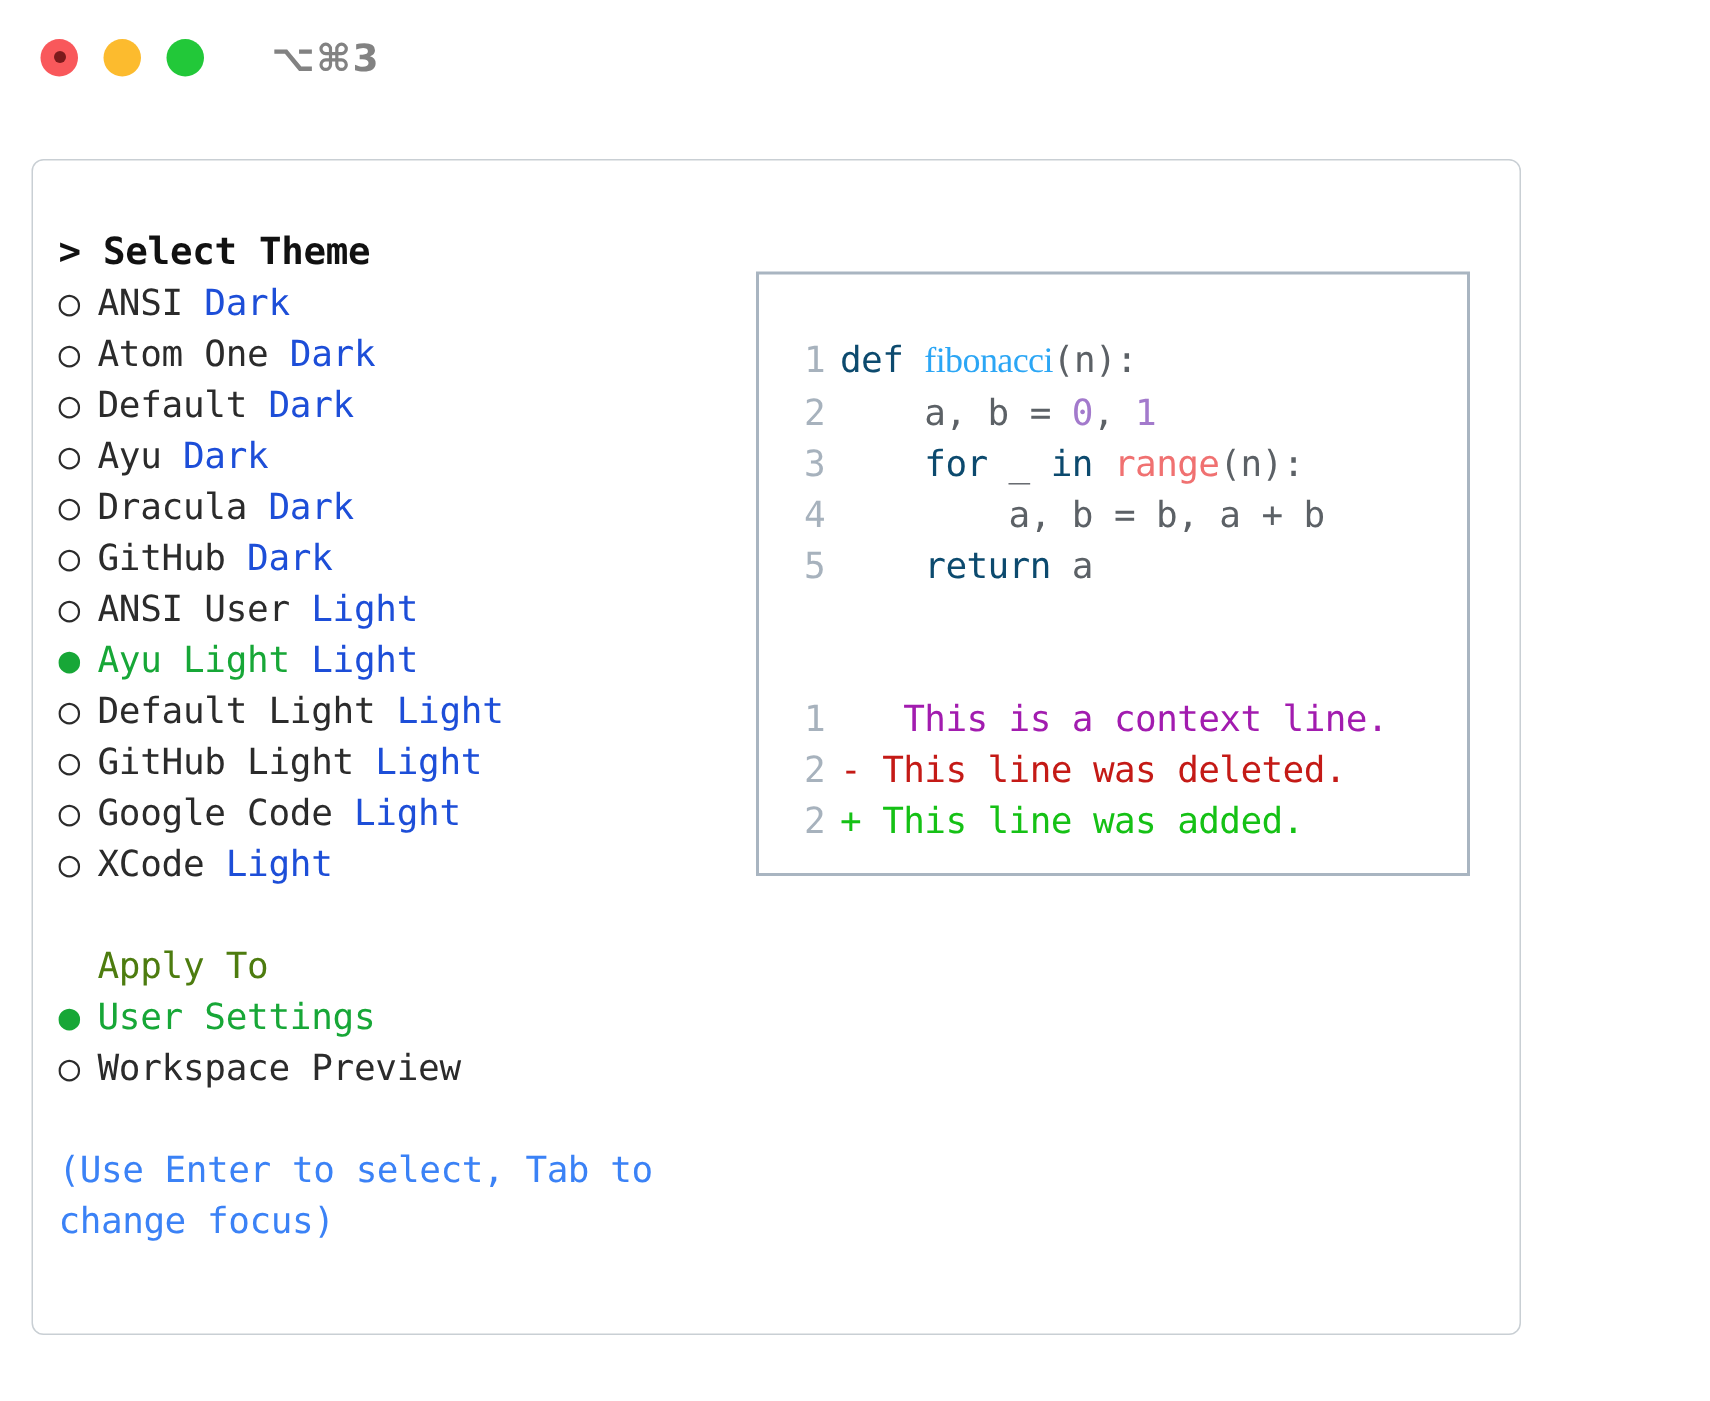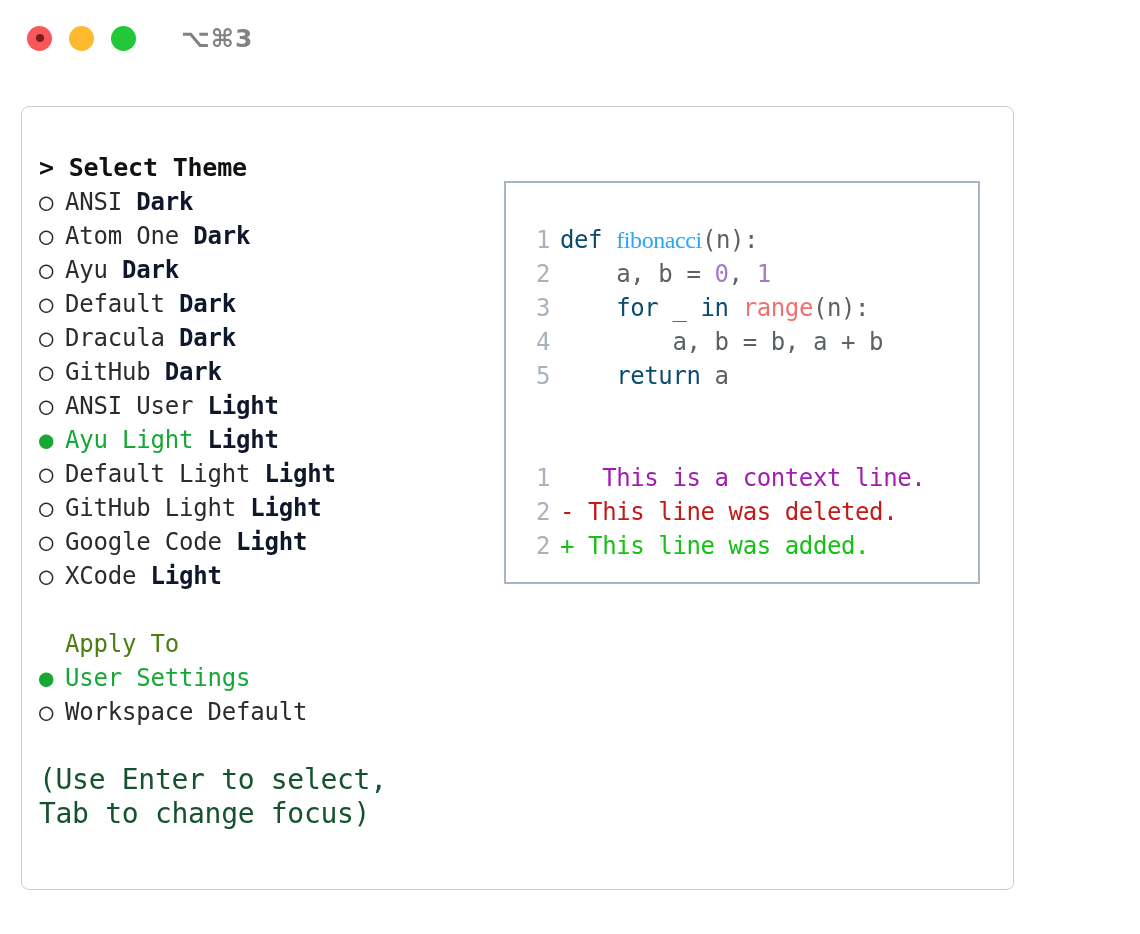--- a/index.html
+++ b/index.html
@@ -111,38 +111,38 @@
     color: #2B2B2B;
     white-space: pre;
     letter-spacing: -0.2px;
   }
   .marker {
     display: inline-block;
     width: 26px;
   }
   .opt.selected { color: #17A737; }
   .opt.selected .marker { color: #17A737; }
-  .variant { color: #0f172a; font-weight: bold; }
+  .variant { color: #1d4ed8; }
 
   .spacer-block { height: 34px; }
 
   .subsection-title {
     font-size: 24px;
     color: #4d7c0f;
     line-height: 34px;
     white-space: pre;
     padding-left: 26px;
     letter-spacing: -0.2px;
   }
 
   .hint {
     margin-top: 34px;
-    font-size: 28px;
-    line-height: 34px;
-    color: #14532d;
+    font-size: 24px;
+    line-height: 34px;
+    color: #3b82f6;
     letter-spacing: -0.3px;
     width: 400px;
   }
 
   
   .right-col {
     padding-left: 22px;
     box-sizing: border-box;
   }
   .preview-title {
@@ -203,38 +203,38 @@
   </div>
 
   <div class="panel">
     <div class="panel-inner">
 
       <div class="left-col">
         <div class="section-title">&gt; Select Theme</div>
         <div id="theme-list">
             <div class="opt"><span class="marker">○</span><span>ANSI</span><span class="variant"> Dark</span></div>
             <div class="opt"><span class="marker">○</span><span>Atom One</span><span class="variant"> Dark</span></div>
+            <div class="opt"><span class="marker">○</span><span>Default</span><span class="variant"> Dark</span></div>
             <div class="opt"><span class="marker">○</span><span>Ayu</span><span class="variant"> Dark</span></div>
-            <div class="opt"><span class="marker">○</span><span>Default</span><span class="variant"> Dark</span></div>
             <div class="opt"><span class="marker">○</span><span>Dracula</span><span class="variant"> Dark</span></div>
             <div class="opt"><span class="marker">○</span><span>GitHub</span><span class="variant"> Dark</span></div>
             <div class="opt"><span class="marker">○</span><span>ANSI User</span><span class="variant"> Light</span></div>
             <div class="opt selected"><span class="marker">●</span><span>Ayu Light</span><span class="variant"> Light</span></div>
             <div class="opt"><span class="marker">○</span><span>Default Light</span><span class="variant"> Light</span></div>
             <div class="opt"><span class="marker">○</span><span>GitHub Light</span><span class="variant"> Light</span></div>
             <div class="opt"><span class="marker">○</span><span>Google Code</span><span class="variant"> Light</span></div>
             <div class="opt"><span class="marker">○</span><span>XCode</span><span class="variant"> Light</span></div>
           </div>
 
         <div class="spacer-block"></div>
 
         <div class="subsection-title">Apply To</div>
         <div id="apply-list">
             <div class="opt selected"><span class="marker">●</span><span>User Settings</span></div>
-            <div class="opt"><span class="marker">○</span><span>Workspace Default</span></div>
+            <div class="opt"><span class="marker">○</span><span>Workspace Preview</span></div>
           </div>
 
         <div class="hint">(Use Enter to select, Tab to change focus)</div>
       </div>
 
       <div class="right-col">
         <div class="preview-box">
           <div id="code-block">
               <div class="code-line"><span class="lineno">1</span><span class="tok-kw">def </span><span class="tok-fn">fibonacci</span><span class="tok-plain">(n):</span></div>
               <div class="code-line"><span class="lineno">2</span><span class="tok-plain">    a, b = </span><span class="tok-num">0</span><span class="tok-plain">, </span><span class="tok-num">1</span></div>

